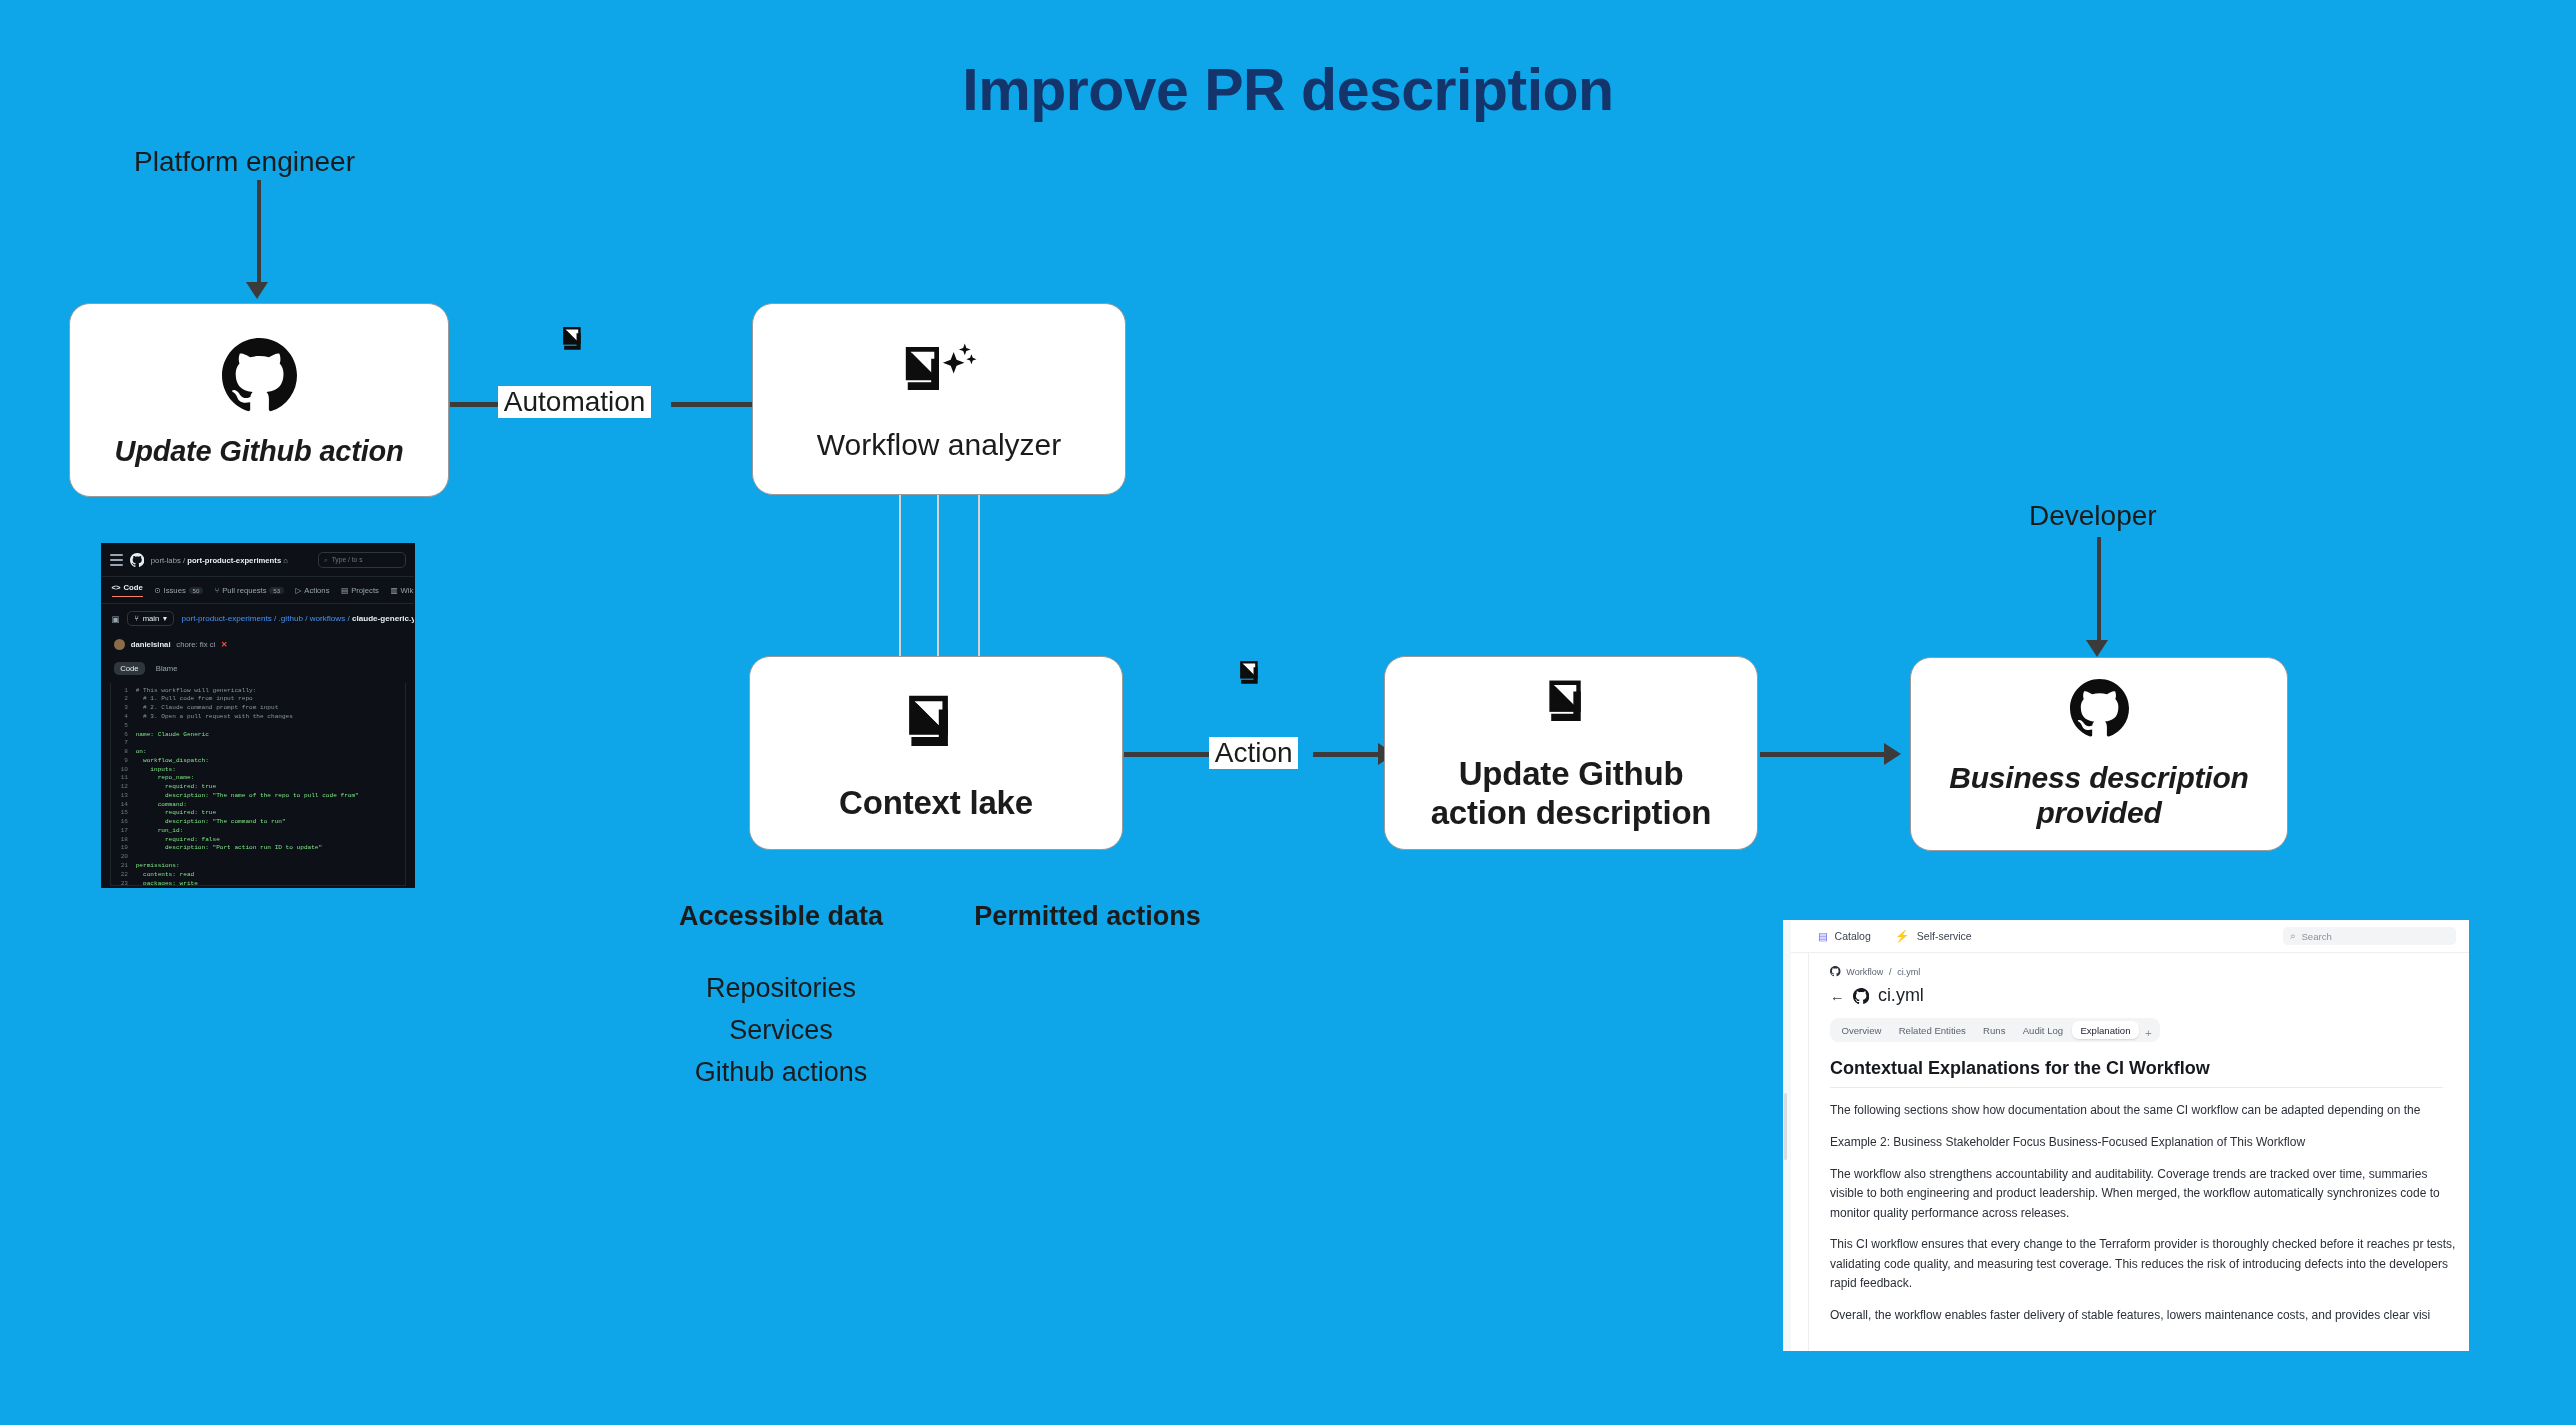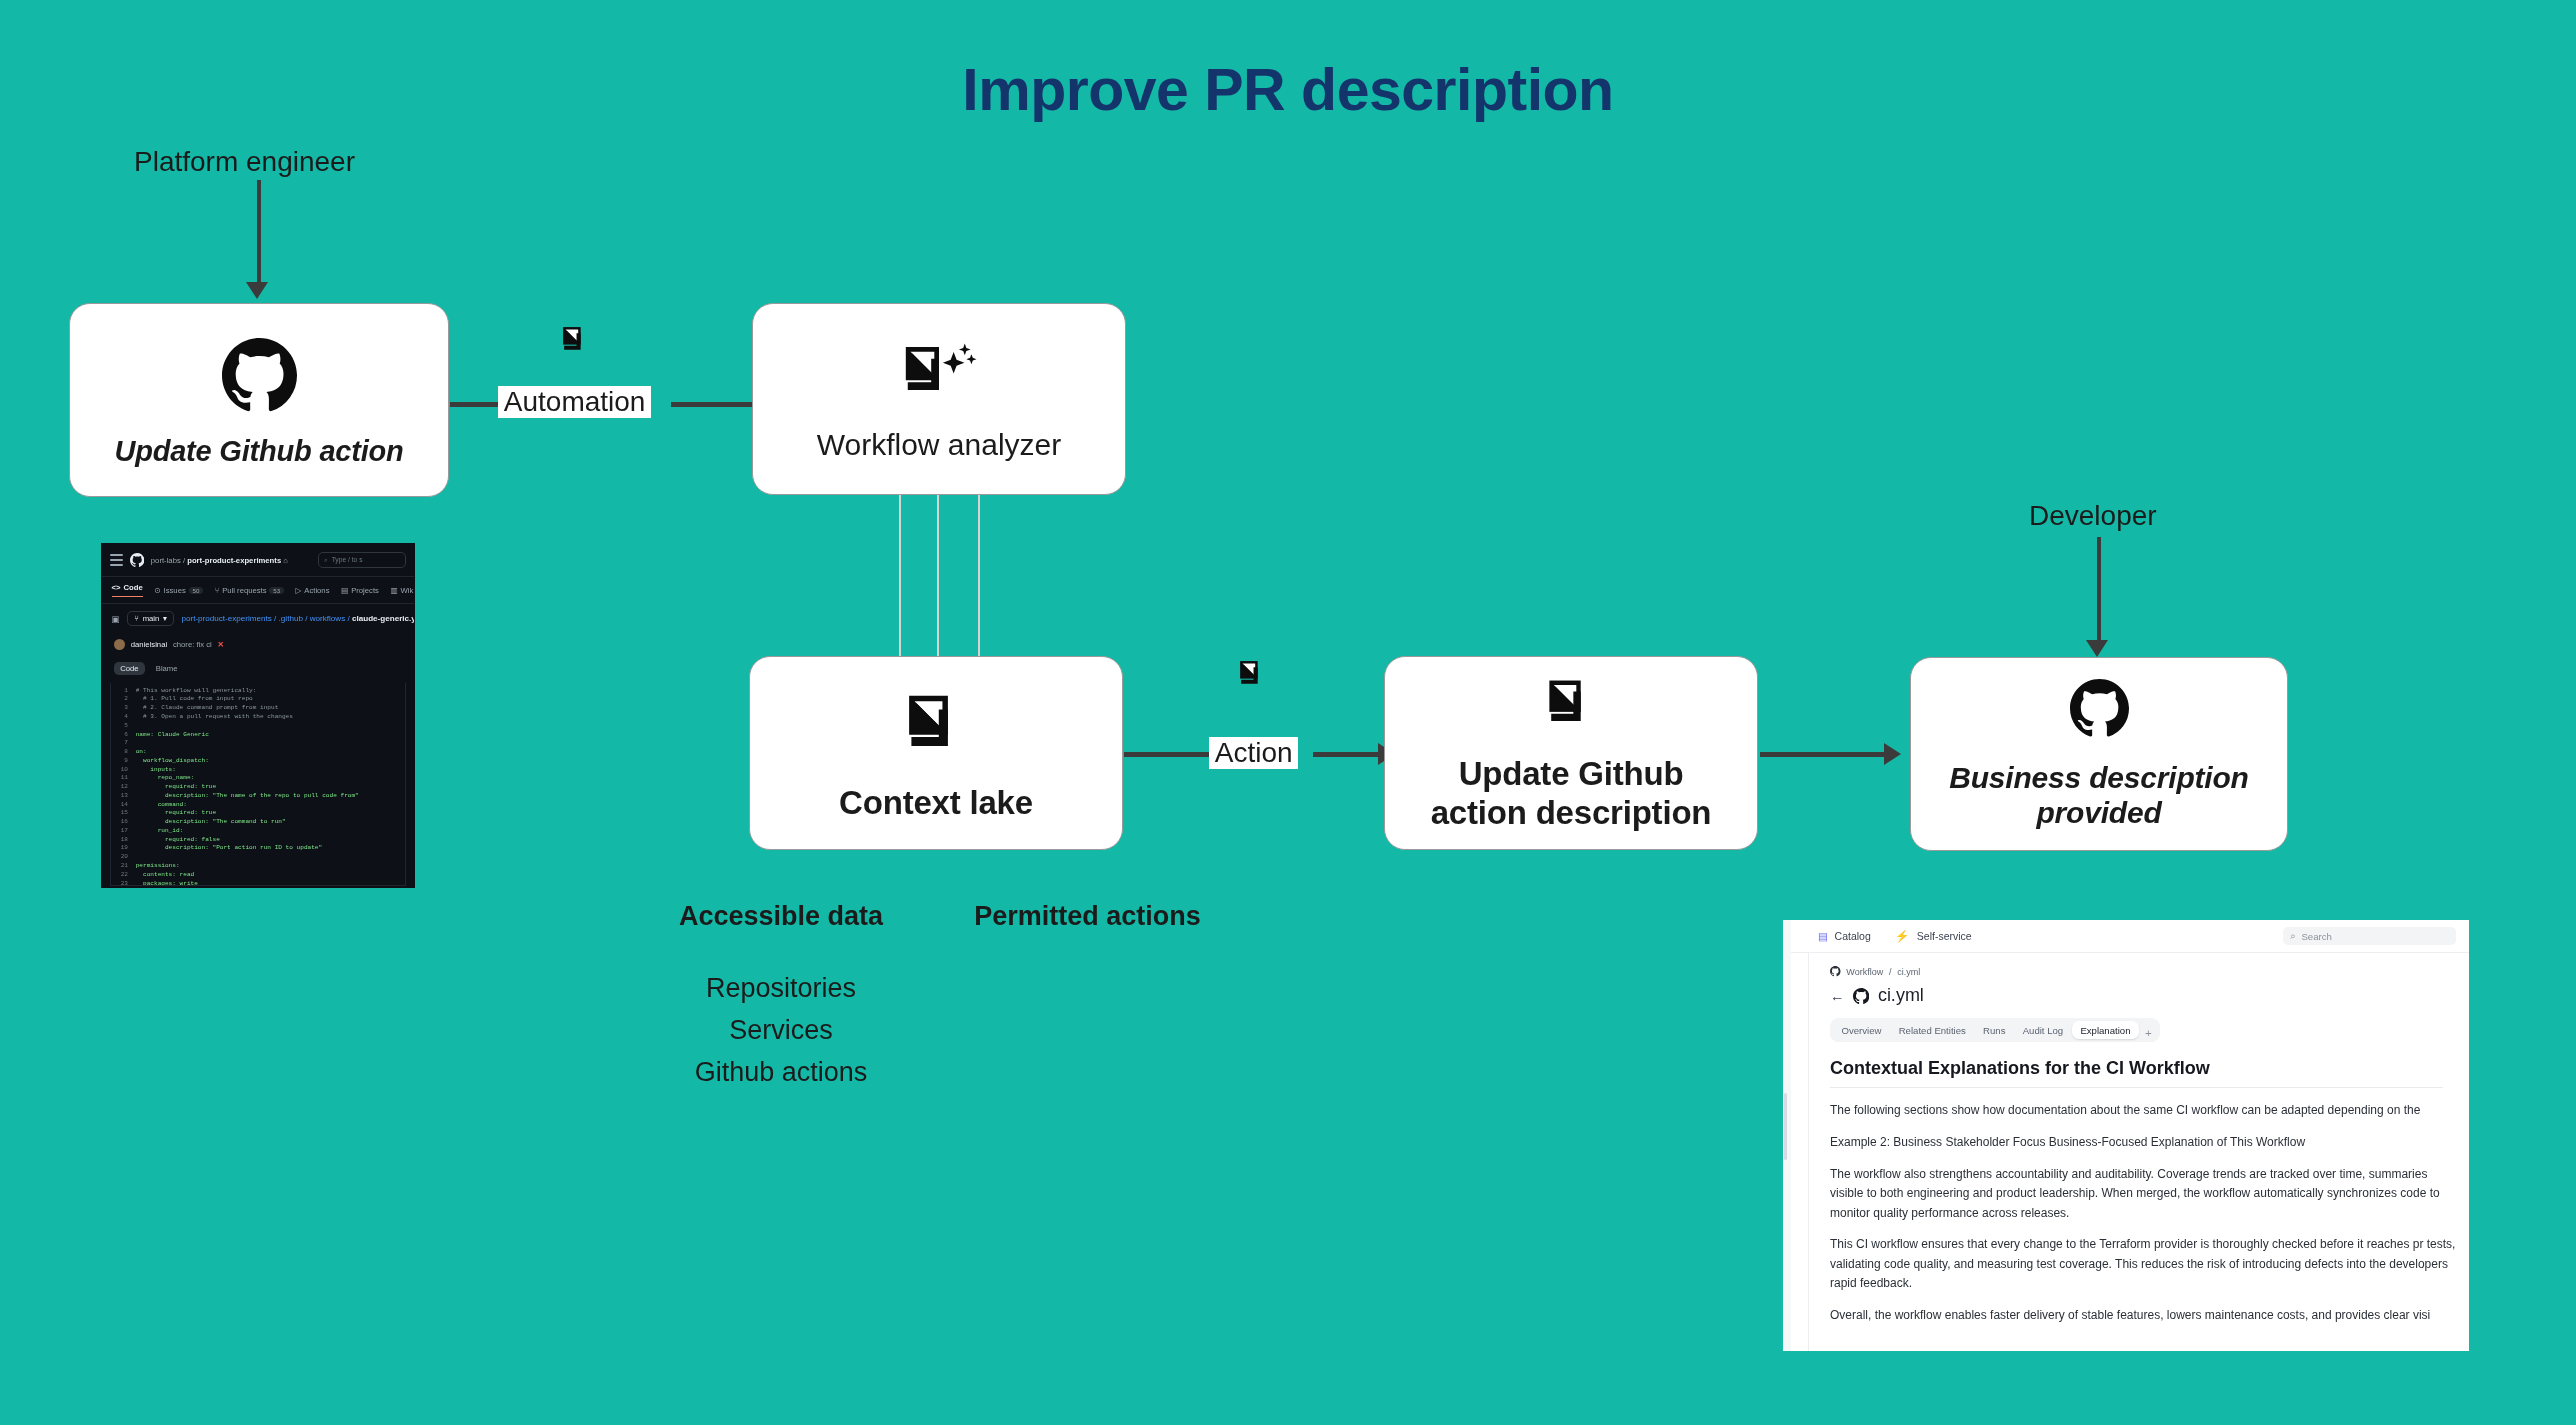--- a/index.html
+++ b/index.html
@@ -2,21 +2,21 @@
 <html><head>
 <meta charset="utf-8">
 <style>
   * { box-sizing: border-box; margin: 0; padding: 0; }
   html, body {
     width: 2576px; height: 1425px;
     background: #ffffff;
     font-family: "Liberation Sans", sans-serif;
     overflow: hidden;
   }
-  #stage { position: relative; width: 2576px; height: 1425px; background:#14b8a6;padding-left:28px; }
+  #stage { position: relative; width: 2576px; height: 1425px; background:#0ea5e9;padding-left:28px; }
 
   
   .title {
     position: absolute; left: 0; top: 56px; width: 2576px;
     text-align: center;
     font-size: 59px; font-weight: 700; letter-spacing: -0.5px;
     color: #14356b;
     font-family: "Liberation Sans", sans-serif;
   }
 
@@ -105,21 +105,21 @@
   .gh-badge { background:#21262d; border-radius:7.7px; padding:0 3.8px; font-size:6.2px; color:#9aa4ae; }
   .gh-pathrow { height:29px; display:flex; align-items:center; gap:7.7px; padding:0 9.6px; }
   .gh-branch {
     border:1px solid #30363d; border-radius:4.8px; padding:1.9px 5.8px; font-size:7.7px; color:#e6edf3;
     display:flex; align-items:center; gap:3.8px;
   }
   .gh-path { font-size:8.1px; color:#4493f8; white-space:nowrap; }
   .gh-path b { color:#e6edf3; font-weight:700; }
   .gh-commit { height:23px; display:flex; align-items:center; gap:5.8px; padding:0 11.5px; font-size:7.7px; }
   .gh-avatar { width:11.5px; height:11.5px; border-radius:50%; background:#8b6c4a; }
-  .gh-user { color:#e6edf3; font-weight:400; }
+  .gh-user { color:#e6edf3; font-weight:700; }
   .gh-msg { color:#9aa4ae; }
   .gh-x { color:#f85149; font-weight:700; }
   .gh-codeblame { height:25px; display:flex; align-items:center; gap:3.8px; padding:0 11.5px; }
   .gh-cbtn { font-size:7.7px; padding:1.9px 6.7px; border-radius:4.8px; color:#9aa4ae; }
   .gh-cbtn.on { background:#30363d; color:#e6edf3; }
   .gh-code {
     margin: 1.9px 7.7px 0 7.7px; background:#0d1117; border:1px solid #20262d; border-top:none;
     font-family:"Liberation Mono", monospace; font-size:6.1px; line-height:1.44;
     padding: 3.8px 0 0 0; height: 203px; overflow:hidden;
   }

